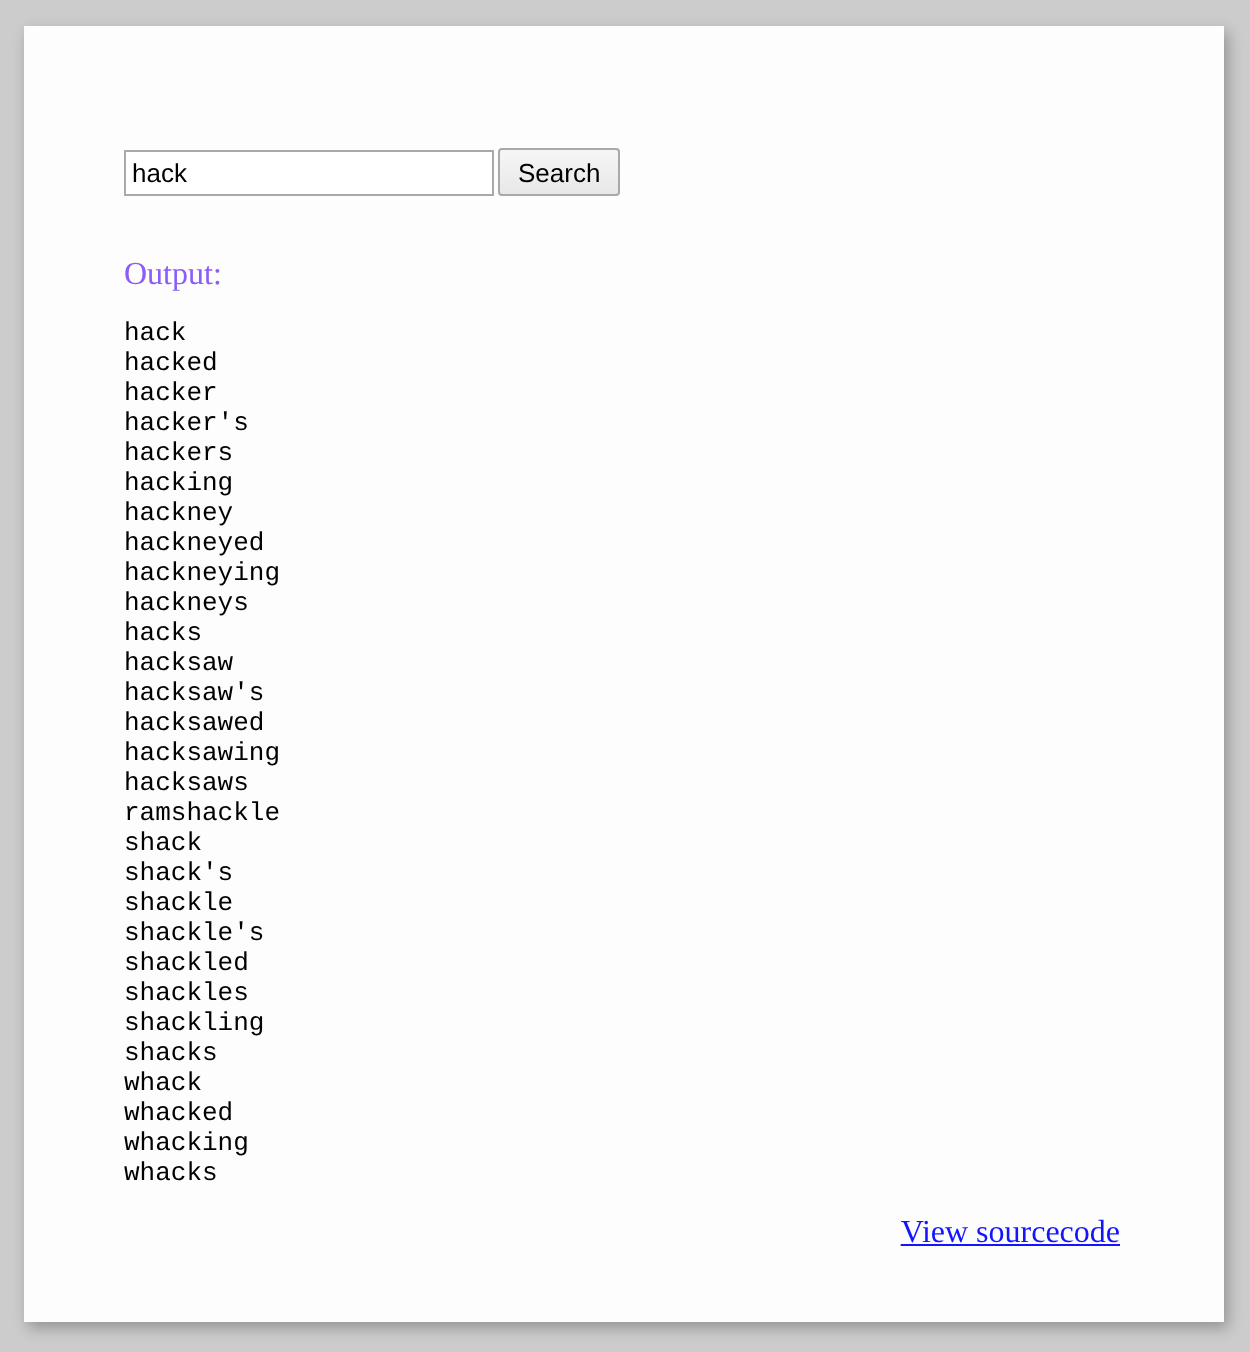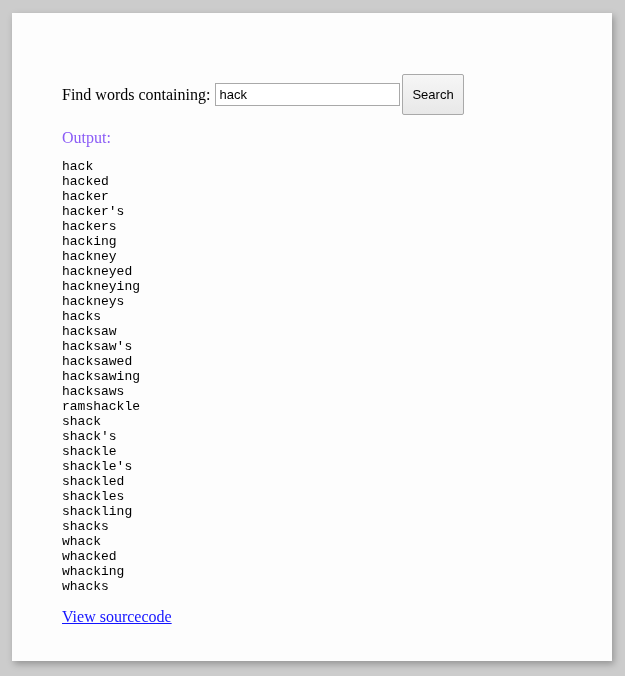--- a/index.html
+++ b/index.html
@@ -57,21 +57,21 @@
     border: 1px solid #a9a9a9;
     background: #ffffff;
     padding: 1px 2px 1px 3px;
     margin: 0;
     box-sizing: content-box;
     outline: none;
     border-radius: 0;
   }
   .search-button {
     margin-left: 2px;
-    height: 41px;
+    height: 24px;
     padding: 0 9px;
     font-family: "Liberation Sans", sans-serif;
     font-size: 13px;
     color: #000000;
     background: #efefef;
     background: linear-gradient(#f6f6f6, #e8e8e8);
     border: 1px solid #a9a9a9;
     border-radius: 2px;
     box-sizing: border-box;
     cursor: default;
@@ -102,39 +102,39 @@
   }
   .word-list li {
     margin: 0;
     padding: 0;
     height: 15px;
   }
   
   .footer-link-wrap {
     position: absolute;
     left: 0;
-    right: 62px;
+    right: 52px;
     top: 595px;
+    text-align: right;
   }
   .source-link {
     font-family: "Liberation Serif", serif;
     font-size: 16px;
     color: #1414ff;
     text-decoration: underline;
     cursor: pointer;
   }
 </style>
 </head>
 <body>
 
 <div id="page-card">
   <div class="content">
 
     <form class="search-row">
-      <label class="search-label">Find words containing:</label>
       <input class="search-input" type="text" value="hack" style="">
       <button class="search-button" type="submit">Search</button>
     </form>
 
     <div class="output-heading">Output:</div>
 
     <ul class="word-list" id="word-list"><li>hack</li><li>hacked</li><li>hacker</li><li>hacker's</li><li>hackers</li><li>hacking</li><li>hackney</li><li>hackneyed</li><li>hackneying</li><li>hackneys</li><li>hacks</li><li>hacksaw</li><li>hacksaw's</li><li>hacksawed</li><li>hacksawing</li><li>hacksaws</li><li>ramshackle</li><li>shack</li><li>shack's</li><li>shackle</li><li>shackle's</li><li>shackled</li><li>shackles</li><li>shackling</li><li>shacks</li><li>whack</li><li>whacked</li><li>whacking</li><li>whacks</li></ul>
 
     <div class="footer-link-wrap">
       <a class="source-link" href="#">View sourcecode</a>

